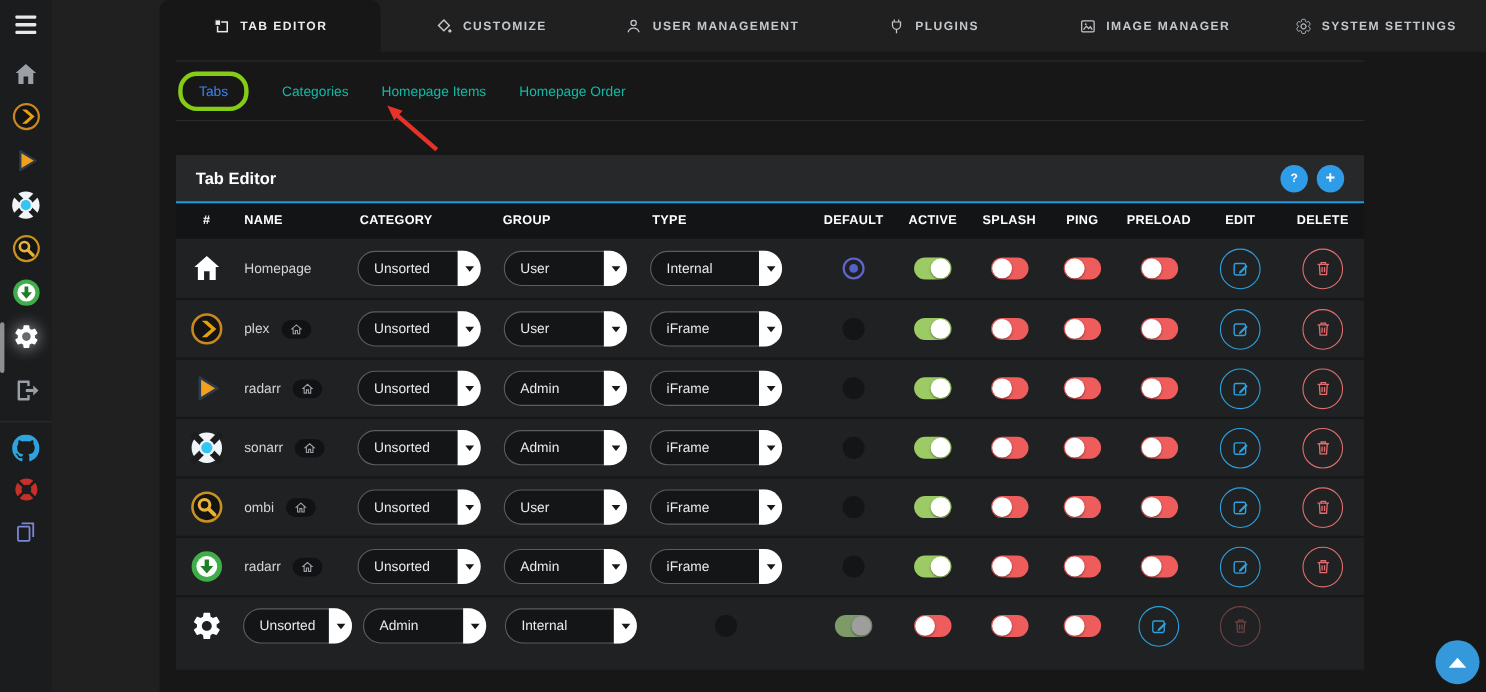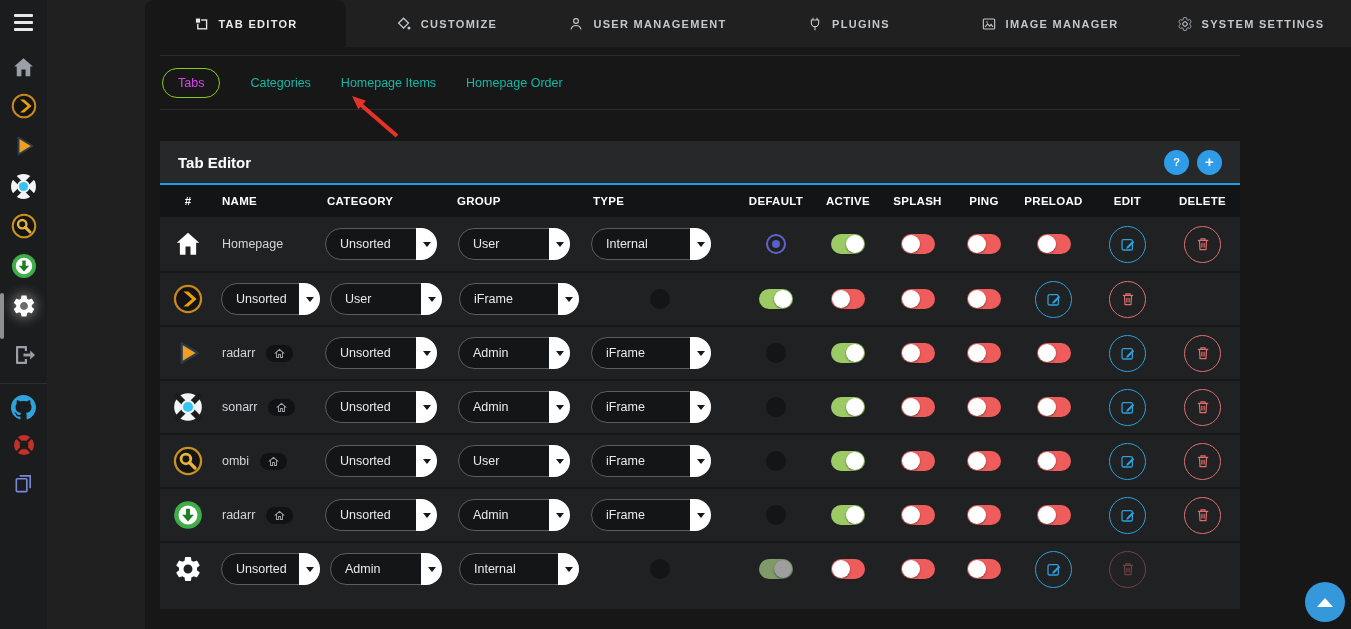--- a/index.html
+++ b/index.html
@@ -23,21 +23,21 @@
   .nav-tab.active { background:#171717; border-radius:9px 9px 0 0; color:#e8eaec; }
   .nav-ico { display:flex; }
   .nav-ico svg { width:16px; height:16px; }
 
   
   .content { position:absolute; left:145px; top:47px; right:0; bottom:0; background:#171717; }
 
   .subnav { margin:8px 0 0 15px; width:1080px; height:55px; border-top:1px solid #2a2b2c; border-bottom:1px solid #2a2b2c;
             display:flex; align-items:center; gap:30px; }
   .subnav-tab { background:none; border:none; color:#14b8a6; font-family:"Liberation Sans",sans-serif; font-size:12.5px; cursor:pointer; padding:7px 0; }
-  .subnav-tab.active { color:#d946ef; border:1px solid #84cc16; border-radius:17px; padding:7px 15px; margin-left:2px; }
+  .subnav-tab.active { color:#3b82f6; border:4px solid #84cc16; border-radius:17px; padding:7px 15px; margin-left:2px; }
 
   .annot-arrow { position:absolute; left:200px; top:45px; width:70px; height:55px; z-index:20; pointer-events:none; }
 
   
   .panel { margin:31px 0 0 15px; width:1080px; background:#1f2123; }
   .panel-head { height:44px; background:#26282a; border-bottom:2px solid #1e9de2; display:flex; align-items:center; padding:0 18px; }
   .panel-title { font-size:15px; font-weight:700; color:#fff; }
   .head-actions { margin-left:auto; display:flex; gap:8px; }
   .circle-btn { width:25px; height:25px; border-radius:50%; background:#2f9ce8; color:#fff; border:none; font-weight:700;
                 font-family:"Liberation Sans",sans-serif; cursor:pointer; display:flex; align-items:center; justify-content:center; }
@@ -372,20 +372,28 @@
   </div>
         <div class="trow">
     <div class="cell c1">
             <span class="row-icon">
               <svg viewBox="0 0 26 26" width="26" height="26">
                 <circle cx="13" cy="13" r="11.3" fill="#141414" stroke="#c9871f" stroke-width="2"></circle>
                 <polygon points="9,6.5 16.5,13 9,19.5 13.2,19.5 20.5,13 13.2,6.5" fill="#e5a00d"></polygon>
               </svg>
             </span>
           </div>
+    <div class="cell c2">
+      <span class="tab-name">plex</span>
+      <span class="home-badge">
+              <svg viewBox="0 0 24 24" width="11" height="11">
+                <path d="M12 3 L3 11 H5.5 V20.5 H10 V14 H14 V20.5 H18.5 V11 H21 Z" fill="none" stroke="currentColor" stroke-width="2.2"></path>
+              </svg>
+            </span>
+    </div>
     <div class="cell c3">
       <div class="dd dd-cat">
         <span class="dd-val">Unsorted</span>
         <span class="dd-cap">
                 <i></i>
               </span>
       </div>
     </div>
     <div class="cell c4">
       <div class="dd dd-group">

